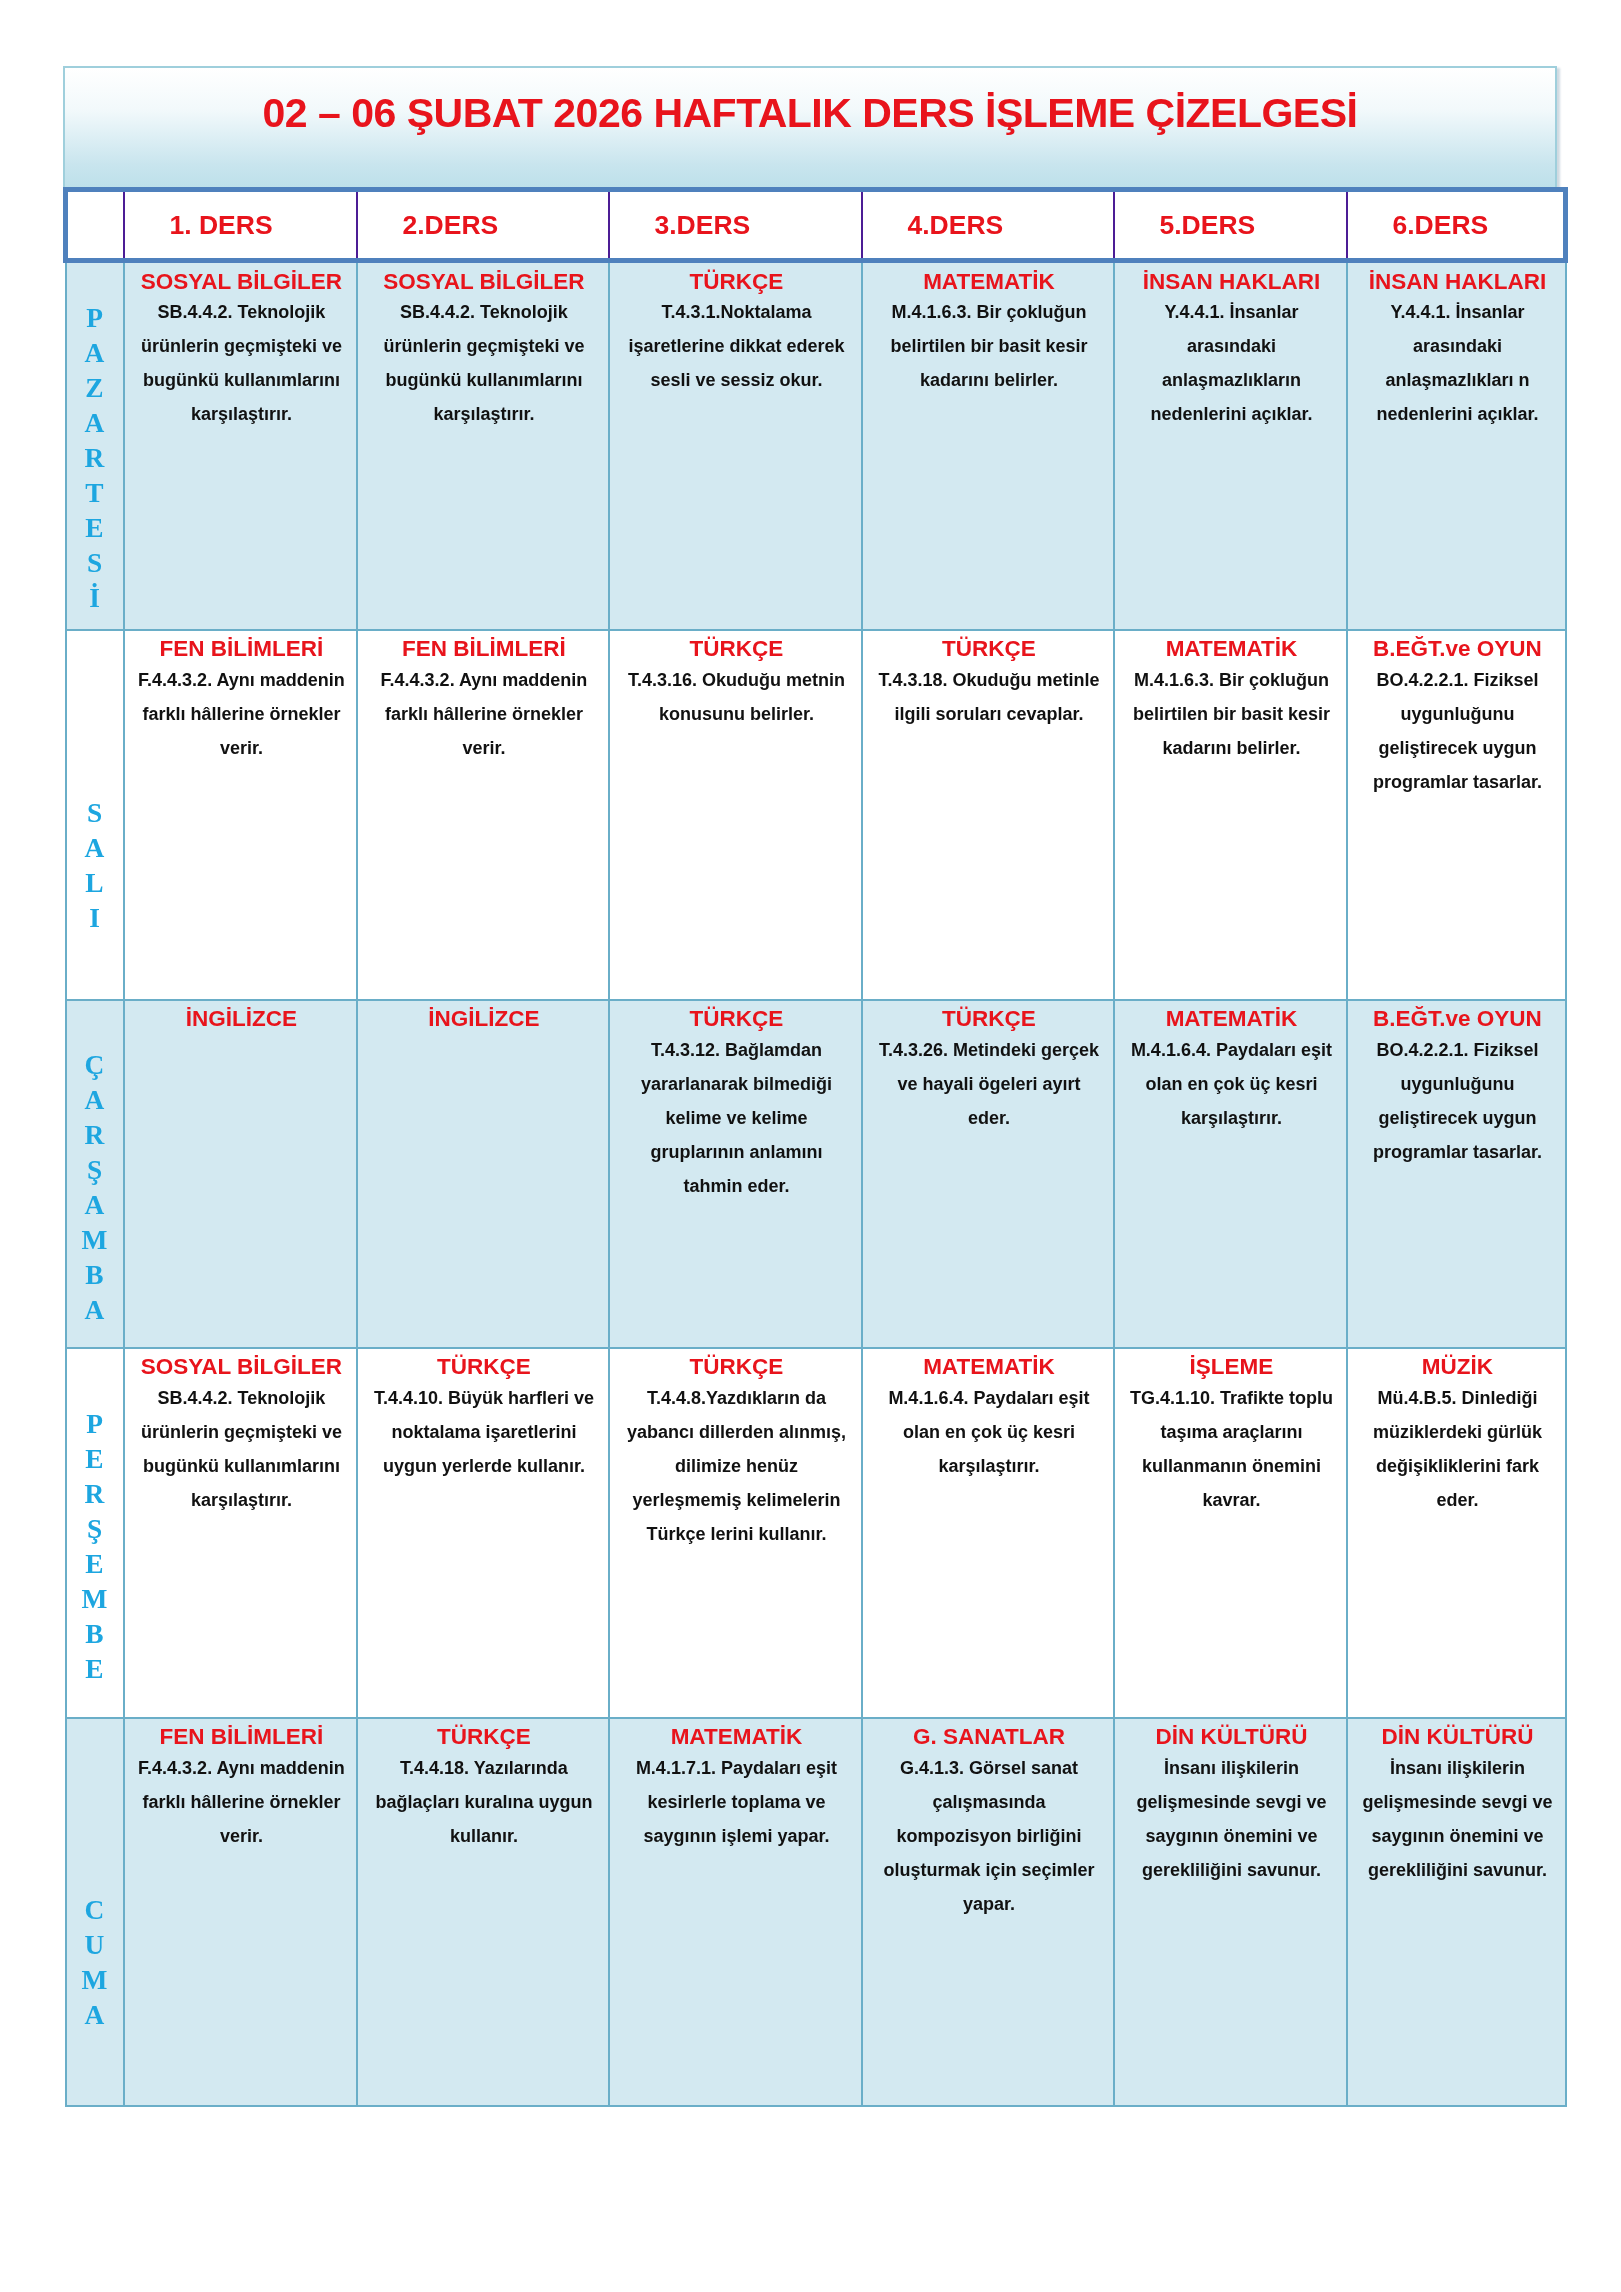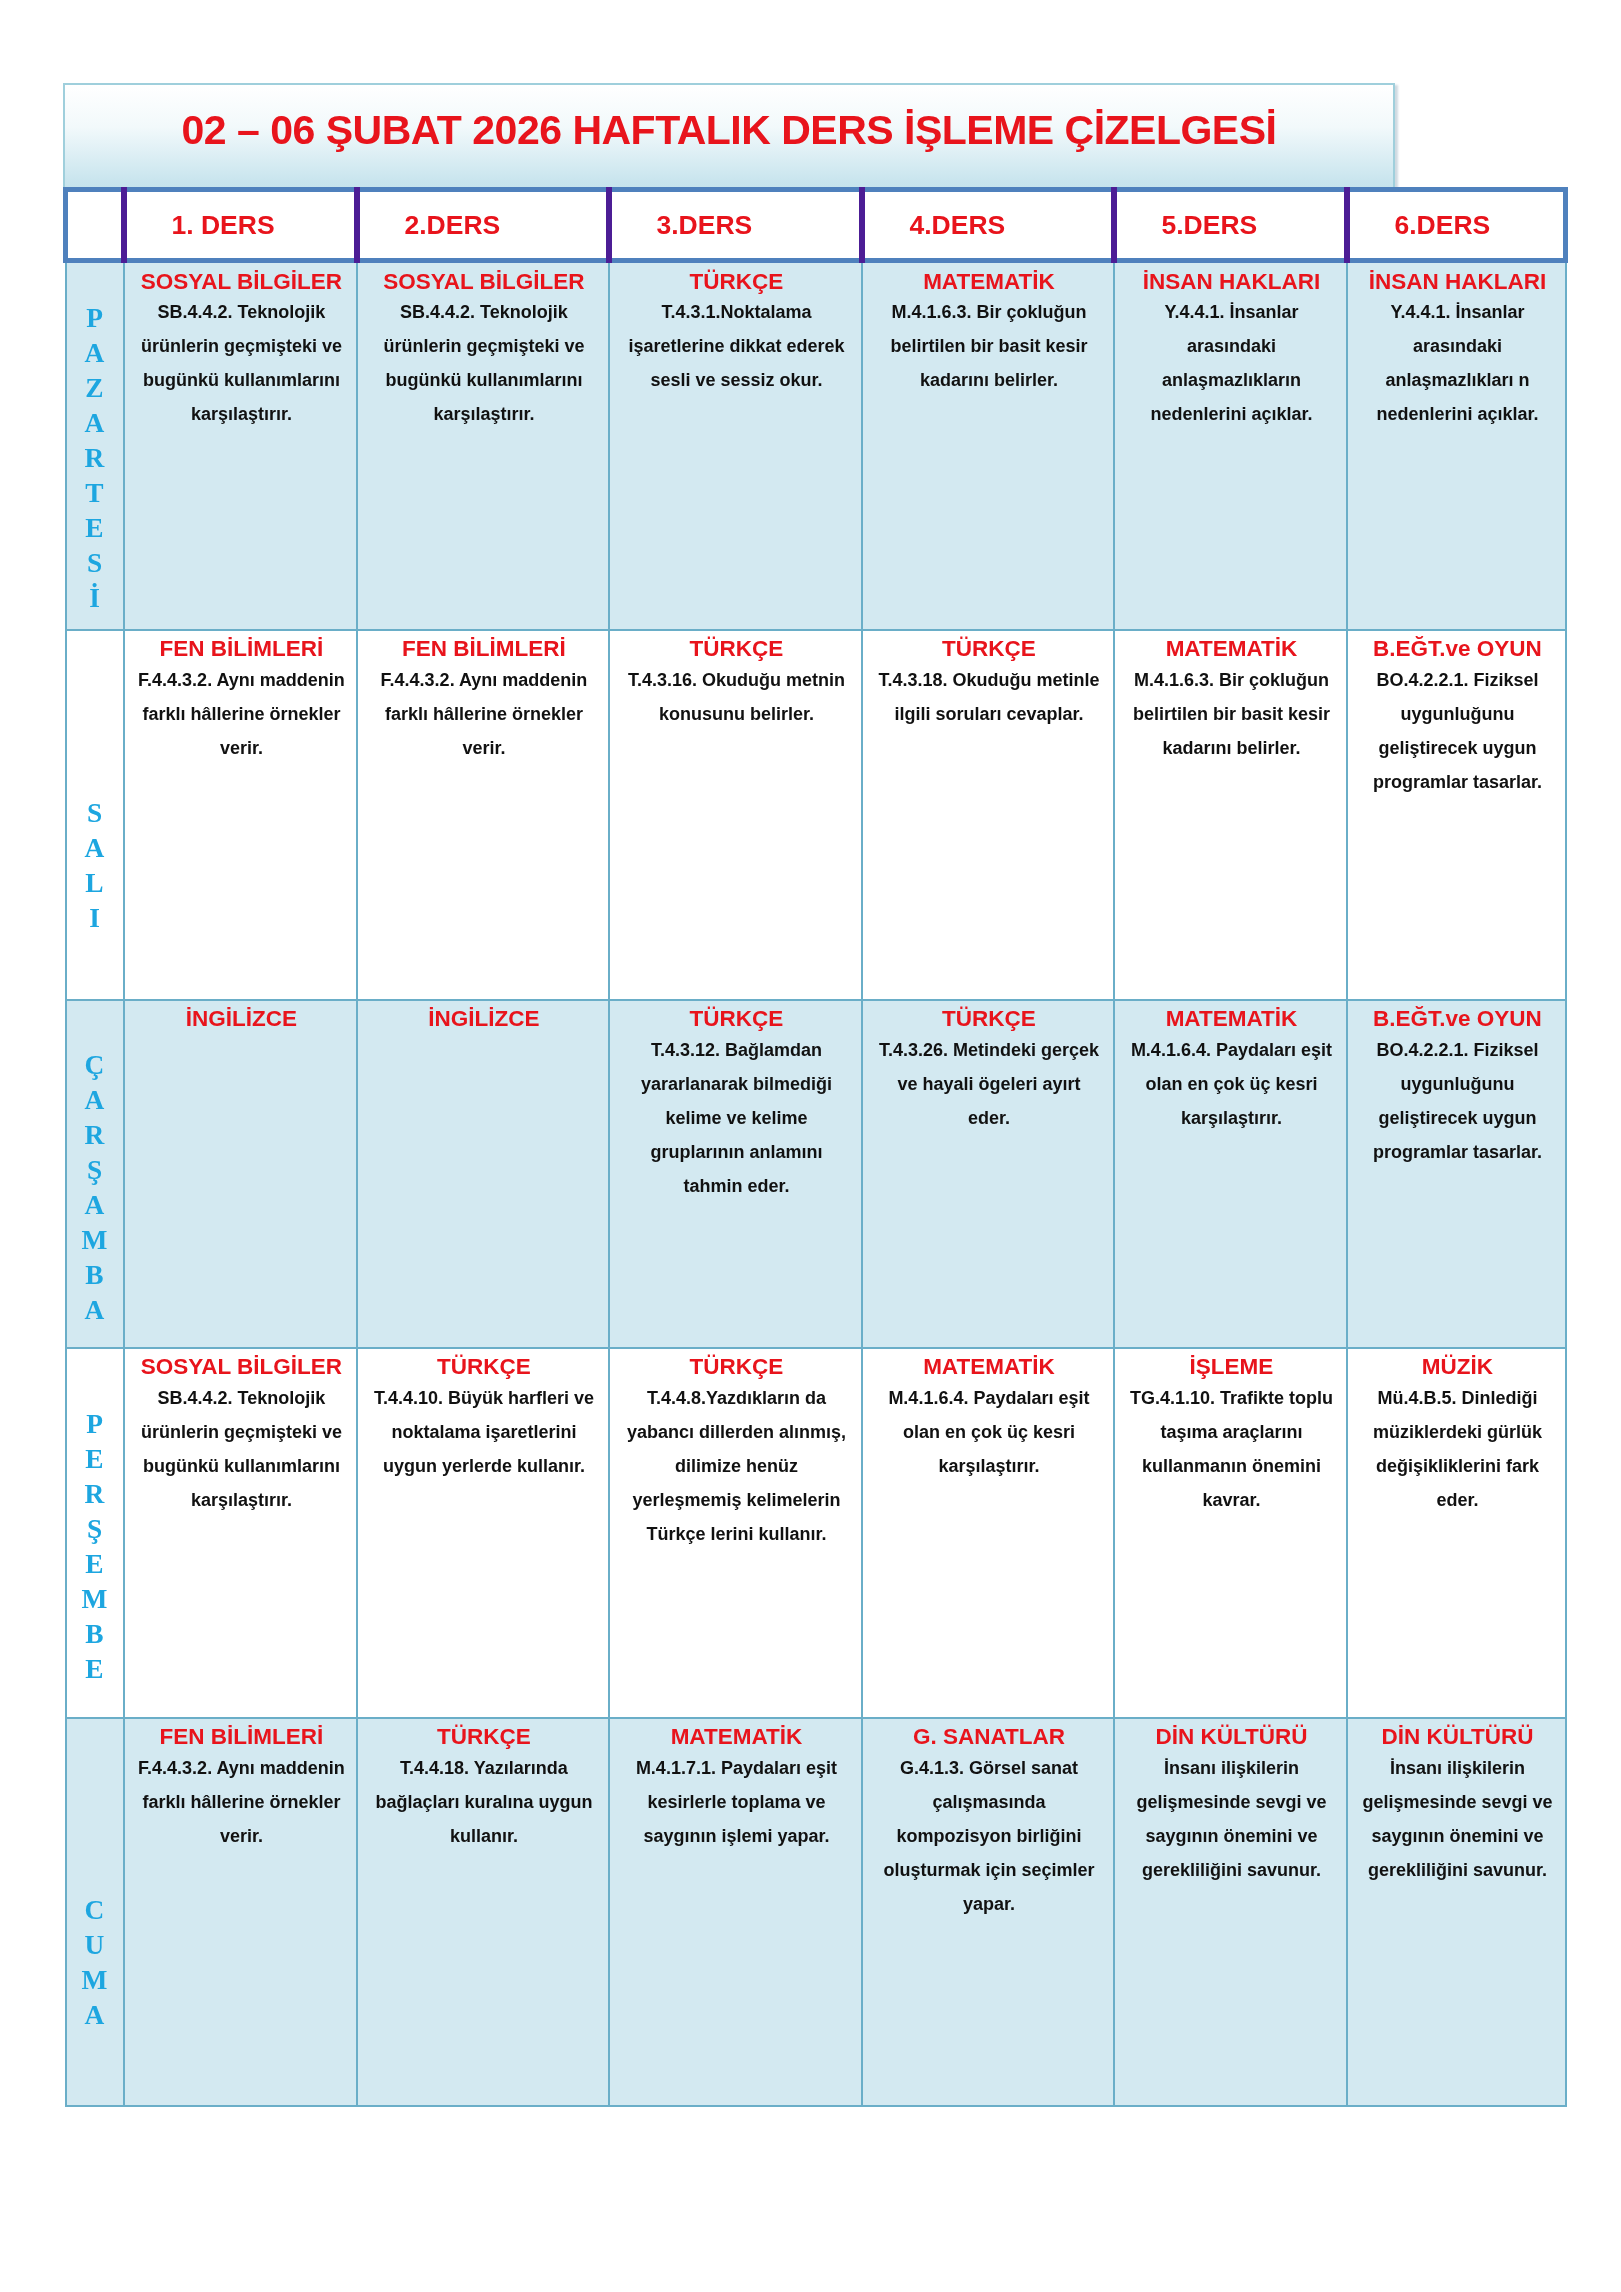--- a/index.html
+++ b/index.html
@@ -1,37 +1,36 @@
 <!DOCTYPE html>
 <html><head>
   <meta charset="utf-8">
   <style>
     html, body { margin: 0; padding: 0; background: #ffffff; }
     body { width: 1621px; height: 2293px; position: relative; font-family: "Liberation Sans", "DejaVu Sans", sans-serif; }
     .banner {
-      position: absolute; left: 63px; top: 66px; width: 1332px; height: 122px;
+      position: absolute; left: 63px; top: 66px; width: 1494px; height: 122px;
       border: 2px solid #9fcfdc; border-bottom: none;
       background: linear-gradient(to bottom, #ffffff 0%, #f2f9fb 35%, #c9e5ee 80%, #bde0ea 100%);
       box-shadow: 2.9px 2px 2px rgba(120,150,170,0.35);
       box-sizing: border-box;
-      margin-top: 17px;
     }
     .banner-title {
       position: absolute; left: 0; right: 0; top: 21.6px; text-align: center;
       color: #e8141c; font-weight: bold; font-size: 41px; letter-spacing: -0.5px;
       font-family: "Liberation Sans", sans-serif;
     }
     table.schedule {
       position: absolute; left: 63px; top: 187px; width: 1500px;
       border-collapse: collapse; table-layout: fixed;
     }
     table.schedule th, table.schedule td { box-sizing: border-box; vertical-align: top; text-align: center; }
     tr.head-row th {
       height: 71px; background: #ffffff; border-top: 5.9px solid #4f81bd; border-bottom: 5.9px solid #4f81bd;
-      border-left: 6px solid #4c1d95; color: #e8141c; font-weight: bold; font-size: 26.5px;
+      border-left: 2px solid #4c1d95; color: #e8141c; font-weight: bold; font-size: 26.5px;
       vertical-align: middle; text-align: left; padding: 0 6px 0 45px;
     }
     tr.head-row th:first-child { border-left: 5.9px solid #4f81bd; padding: 0; }
     tr.head-row th:last-child { border-right: 5.9px solid #4f81bd; }
     tr.day-row td { border: 2.9px solid #6aaec8; padding: 5.9px 9.8px 0 12.7px; }
     tr.day-row.blue td { background: #d3e9f1; }
     tr.day-row.white td { background: #ffffff; }
     td.day-cell { padding: 0 !important; text-align: center; vertical-align: middle !important; }
     .day-letters {
       display: flex; flex-direction: column; align-items: center;

